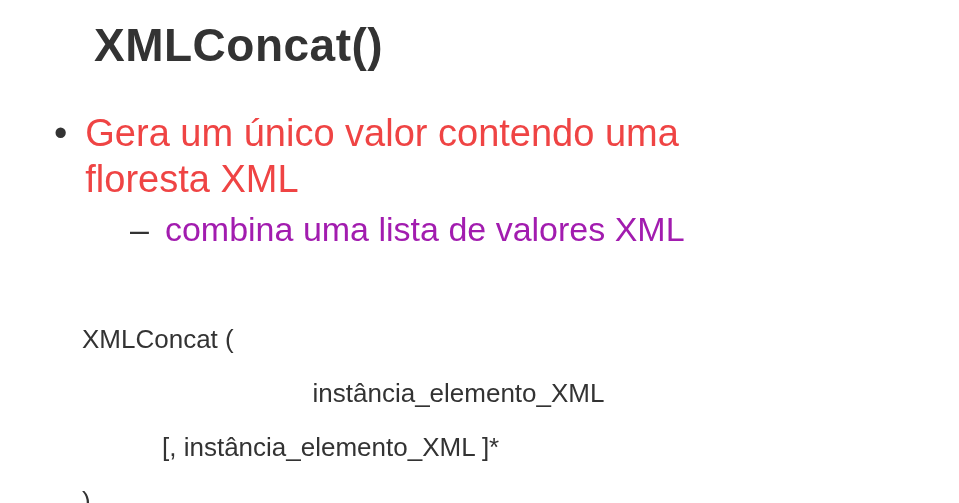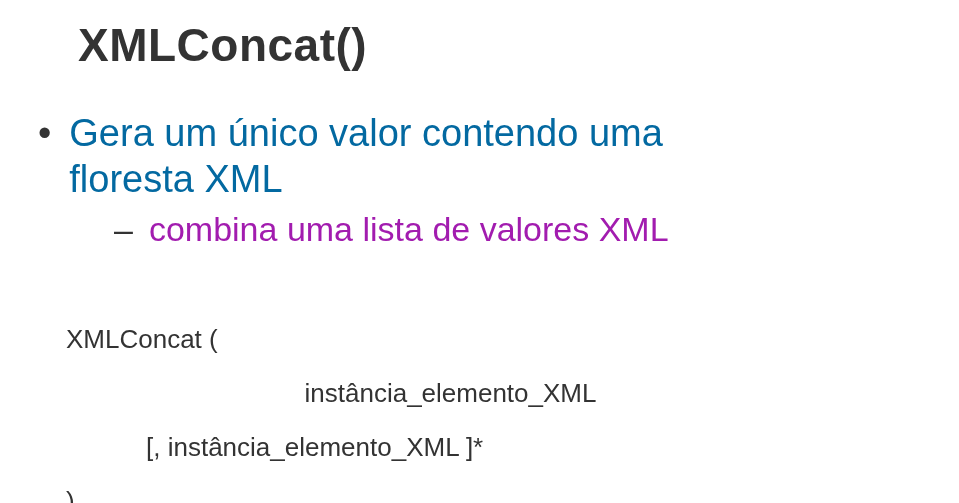--- a/index.html
+++ b/index.html
@@ -9,21 +9,21 @@
     height: 503px;
     background: #ffffff;
     font-family: Arial, Helvetica, sans-serif;
     color: #2f2f2f;
   }
   .page {
     position: relative;
     width: 783px;
     height: 503px;
     box-sizing: border-box;
-    padding: 18px 28px 0 28px;
+    padding: 18px 28px 0 44px;
   }
   .title {
     font-size: 46px;
     font-weight: 700;
     color: #333333;
     margin: 0 0 38px 50px;
     letter-spacing: 0.5px;
   }
   .desc-block {
     margin-left: 10px;
@@ -36,21 +36,21 @@
   .bullet-dot {
     font-size: 38px;
     line-height: 38px;
     color: #333333;
     margin-right: 18px;
     margin-top: 4px;
   }
   .bullet-text {
     font-size: 38px;
     line-height: 46px;
-    color: #0369a1;
+    color: #ef4444;
   }
   .sub-row {
     display: flex;
     align-items: flex-start;
     margin-top: 2px;
     margin-left: 76px;
   }
   .dash {
     font-size: 34px;
     color: #333333;

